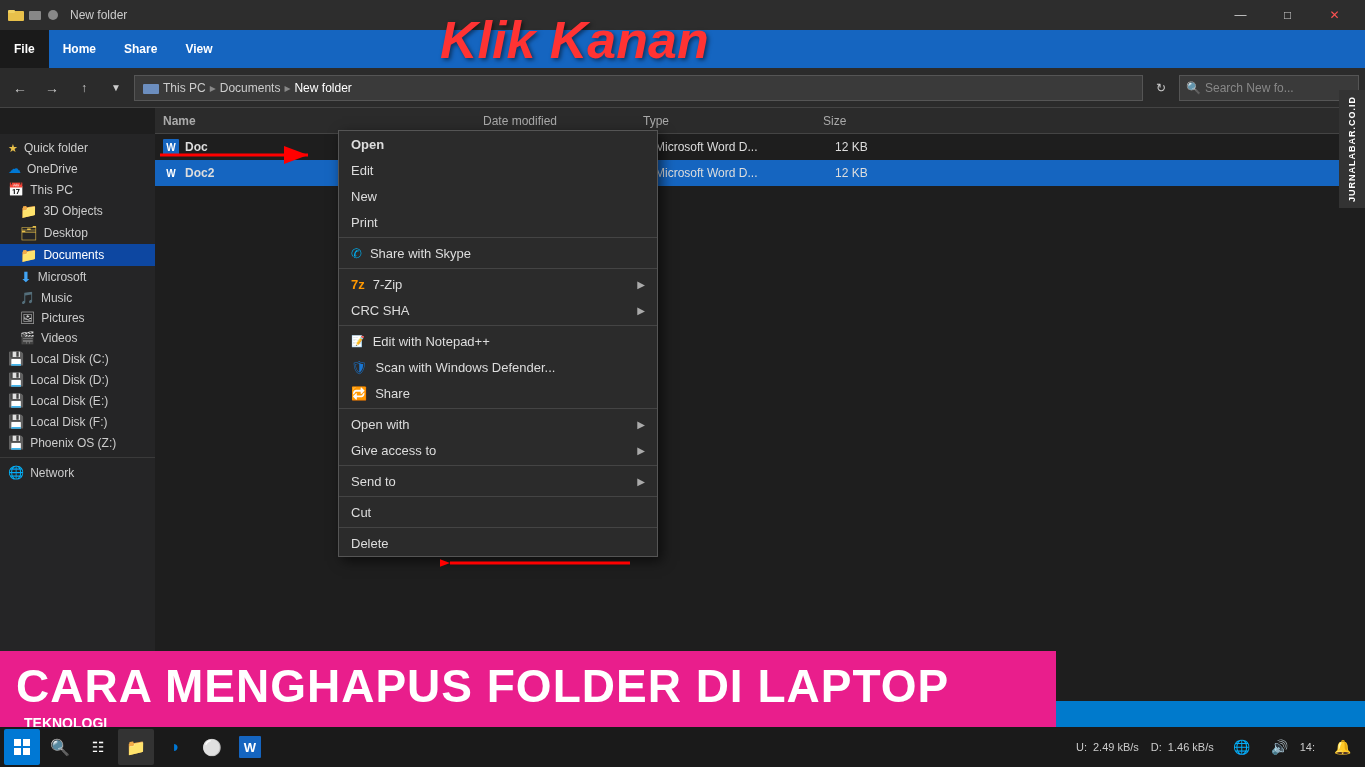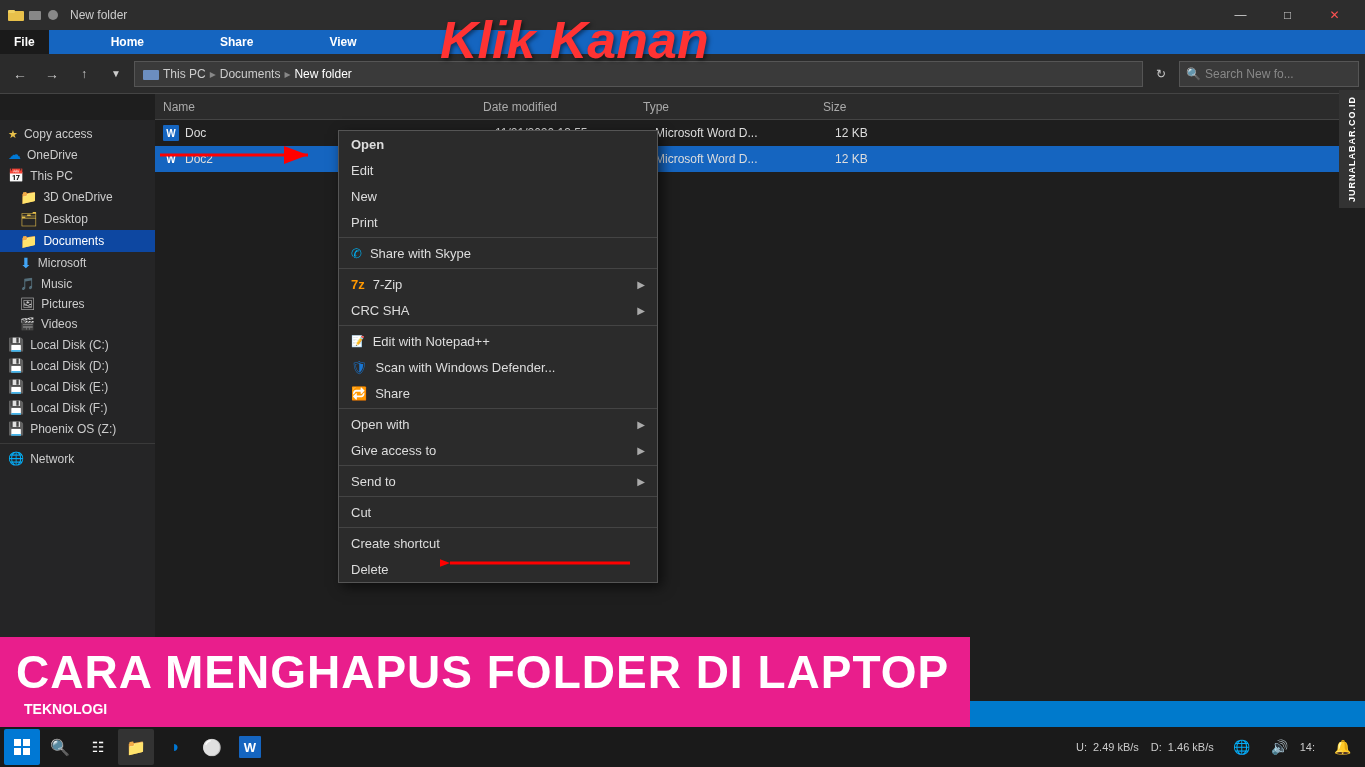--- a/index.html
+++ b/index.html
@@ -14,25 +14,24 @@
       padding: 0 8px;
       gap: 6px;
     }
     .title-bar-icons { display: flex; gap: 4px; align-items: center; }
     .title-bar-text { font-size: 12px; color: #ccc; margin-left: 4px; }
     .title-bar-controls { margin-left: auto; display: flex; gap: 2px; }
     .title-control { width: 45px; height: 30px; display: flex; align-items: center; justify-content: center; font-size: 12px; color: #ccc; cursor: pointer; }
 
     
     .ribbon {
-      height: 24px;
+      height: 38px;
       background: #1565c0;
       display: flex;
       align-items: stretch;
-      gap: 48px;
     }
     .ribbon-tab {
       padding: 0 14px;
       font-size: 12px;
       font-weight: 600;
       display: flex;
       align-items: center;
       cursor: pointer;
       color: #fff;
     }
@@ -120,21 +119,21 @@
     .file-list-header {
       display: flex;
       align-items: center;
       height: 26px;
       background: #2b2b2b;
       border-bottom: 1px solid #444;
       font-size: 12px;
       color: #aaa;
       padding: 0 8px;
     }
-    .col-name { width: 320px; }
+    .col-name { width: 320px; font-weight: bold; }
     .col-date { width: 160px; }
     .col-type { width: 180px; }
     .col-size { width: 80px; }
     .file-row {
       display: flex;
       align-items: center;
       height: 26px;
       padding: 0 8px;
       font-size: 12px;
       color: #ddd;
@@ -206,23 +205,23 @@
       position: absolute;
       top: 548px;
       left: 440px;
       z-index: 200;
       pointer-events: none;
     }
 
     
     .bottom-banner {
       position: absolute;
-      bottom: 40px;
+      bottom: 26px;
       left: 0;
-      width: 970px;
+      width: 1056px;
       background: #e91e8c;
       padding: 12px 16px 8px 16px;
       z-index: 300;
     }
     .banner-title {
       font-size: 46px;
       font-weight: 900;
       color: #fff;
       text-transform: uppercase;
       letter-spacing: 1px;
@@ -371,33 +370,33 @@
   <div class="col-date">Date modified</div>
   <div class="col-type">Type</div>
   <div class="col-size">Size</div>
 </div>
 
 <div class="main-layout" style="height: calc(767px - 30px - 30px - 40px - 26px - 40px);">
 
   <div class="sidebar">
     <div class="sidebar-item">
       <span class="star-icon">★</span>
-      <span>Copy access</span>
+      <span>Quick folder</span>
     </div>
     <div class="sidebar-item">
       <span class="onedrive-icon">☁</span>
       <span>OneDrive</span>
     </div>
     <div class="sidebar-item">
       <span class="thispc-icon">📅</span>
       <span>This PC</span>
     </div>
     <div class="sidebar-item" style="padding-left:20px;">
       <span class="folder-icon">📁</span>
-      <span>3D OneDrive</span>
+      <span>3D Objects</span>
     </div>
     <div class="sidebar-item" style="padding-left:20px;">
       <span class="folder-icon">🗂</span>
       <span>Desktop</span>
     </div>
     <div class="sidebar-item active" style="padding-left:20px;">
       <span class="folder-icon" style="color:#e8c04a;">📁</span>
       <span>Documents</span>
     </div>
     <div class="sidebar-item" style="padding-left:20px;">
@@ -556,25 +555,20 @@
   </div>
   <div class="ctx-separator"></div>
   <div class="ctx-item">
     <div class="ctx-left">
         <span>Cut</span>
       </div>
   </div>
   <div class="ctx-separator"></div>
   <div class="ctx-item">
     <div class="ctx-left">
-        <span>Create shortcut</span>
-      </div>
-  </div>
-  <div class="ctx-item">
-    <div class="ctx-left">
         <span>Delete</span>
       </div>
   </div>
 </div>
 
 <div class="annotation-klik">
   <span>Klik Kanan</span>
 </div>
 
 <svg class="arrow-doc2" width="160" height="30" viewBox="0 0 160 30">

